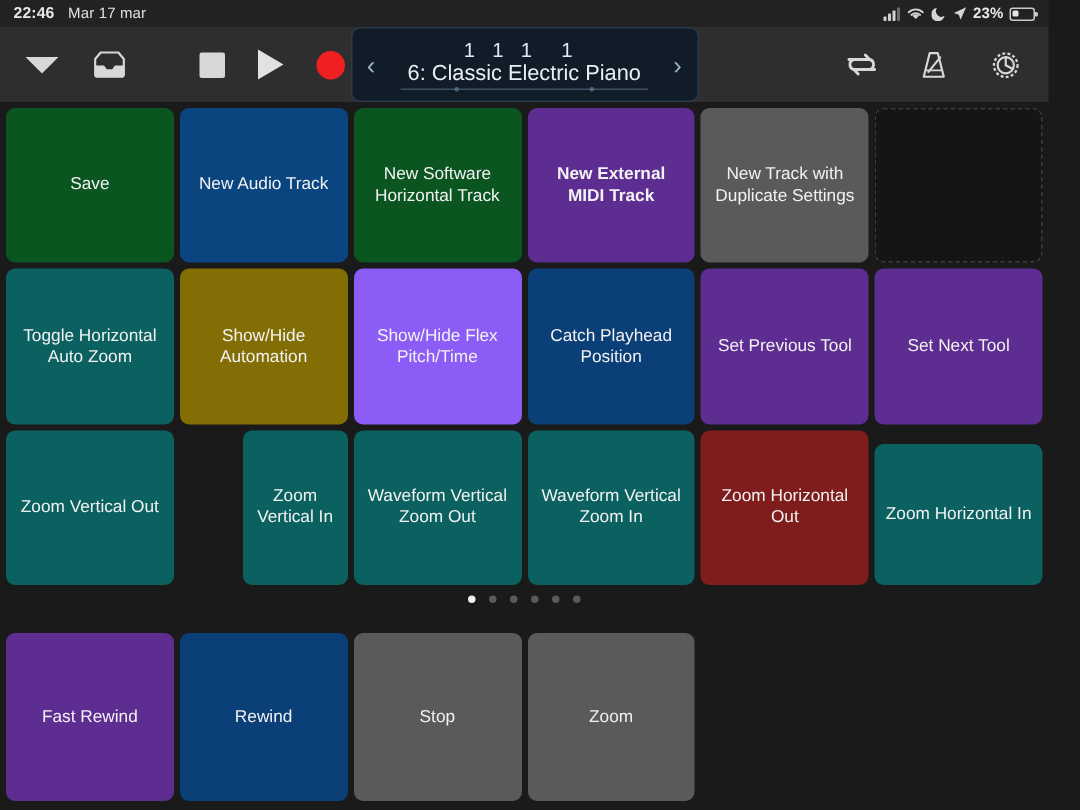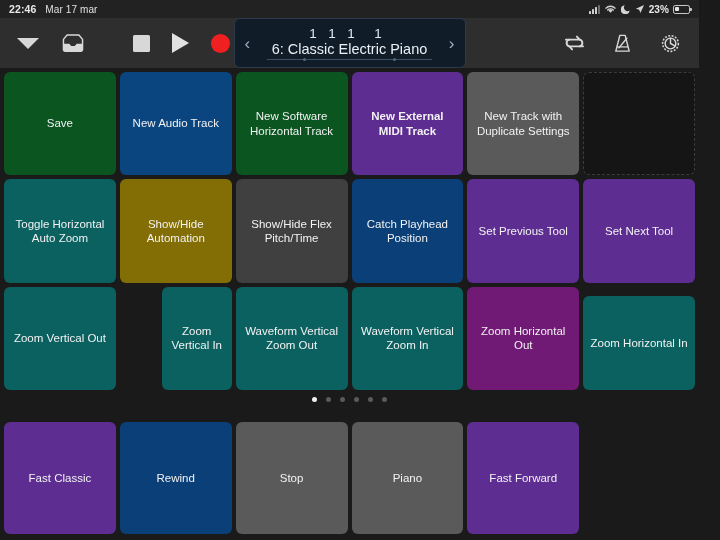--- a/index.html
+++ b/index.html
@@ -207,21 +207,21 @@
         </div>
         <div class="pad empty">
           <span></span>
         </div>
         <div class="pad" style="background: rgb(11, 96, 96);">
           <span>Toggle Horizontal Auto Zoom</span>
         </div>
         <div class="pad" style="background: rgb(131, 110, 5); justify-content: flex-end;">
           <span>Show/Hide Automation</span>
         </div>
-        <div class="pad" style="background: #404040;">
+        <div class="pad" style="background: #8b5cf6;">
           <span>Show/Hide Flex Pitch/Time</span>
         </div>
         <div class="pad" style="background: rgb(11, 63, 120);">
           <span>Catch Playhead Position</span>
         </div>
         <div class="pad" style="background: rgb(94, 45, 146);">
           <span>Set Previous Tool</span>
         </div>
         <div class="pad" style="background: rgb(94, 45, 146);">
           <span>Set Next Tool</span>
@@ -231,48 +231,45 @@
         </div>
         <div class="pad" style="background: rgb(11, 96, 96); margin-left: 42px;">
           <span>Zoom Vertical In</span>
         </div>
         <div class="pad" style="background: rgb(11, 96, 96);">
           <span>Waveform Vertical Zoom Out</span>
         </div>
         <div class="pad" style="background: rgb(11, 96, 96);">
           <span>Waveform Vertical Zoom In</span>
         </div>
-        <div class="pad" style="background: #701a75;">
+        <div class="pad" style="background: #7f1d1d;">
           <span>Zoom Horizontal Out</span>
         </div>
         <div class="pad" style="background: rgb(11, 96, 96); margin-top: 9px;">
           <span>Zoom Horizontal In</span>
         </div>
       </div>
     <div class="dots" id="pagination">
         <span class="dot on"></span>
         <span class="dot"></span>
         <span class="dot"></span>
         <span class="dot"></span>
         <span class="dot"></span>
         <span class="dot"></span>
       </div>
   </div>
 
   <div class="transport" id="transport-row">
       <div class="pad" style="background: rgb(94, 45, 146);">
-        <span>Fast Classic</span>
+        <span>Fast Rewind</span>
       </div>
       <div class="pad" style="background: rgb(11, 63, 120);">
         <span>Rewind</span>
       </div>
       <div class="pad" style="background: rgb(90, 90, 90);">
         <span>Stop</span>
       </div>
       <div class="pad" style="background: rgb(90, 90, 90);">
-        <span>Piano</span>
-      </div>
-      <div class="pad" style="background: rgb(94, 45, 146);">
-        <span>Fast Forward</span>
+        <span>Zoom</span>
       </div>
     </div>
 
 </div>
 
 </body></html>

